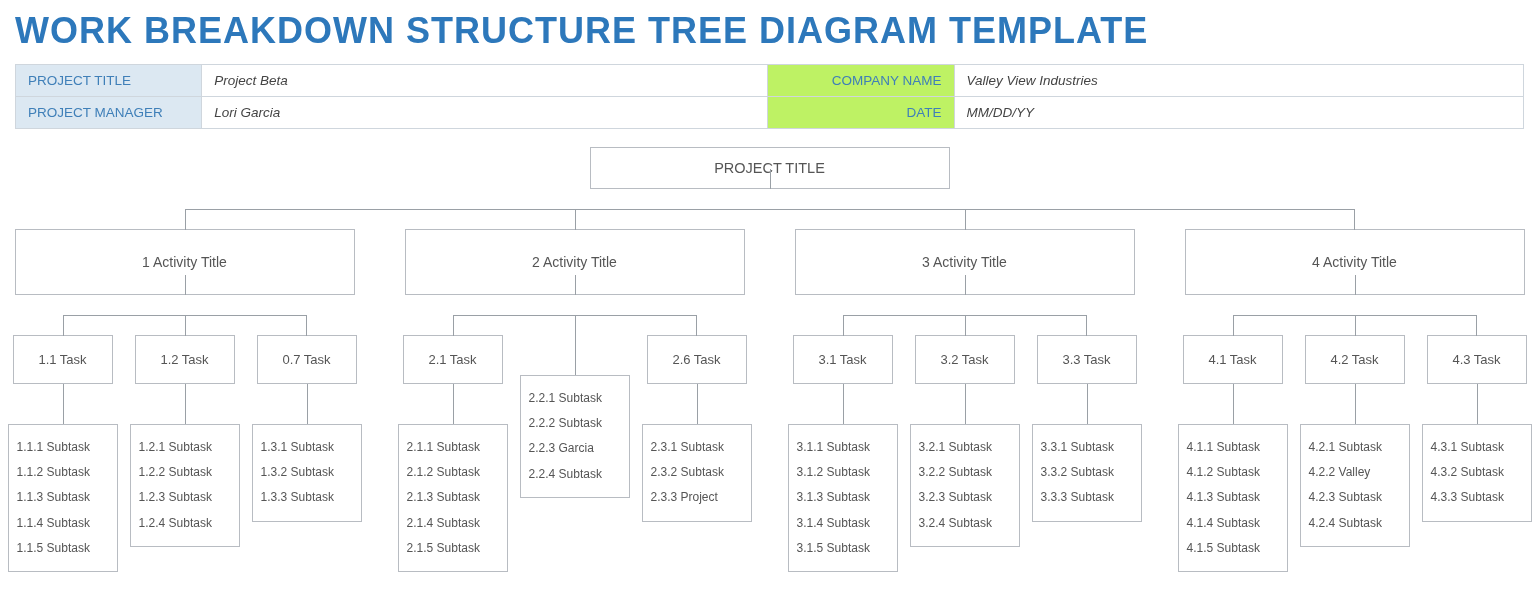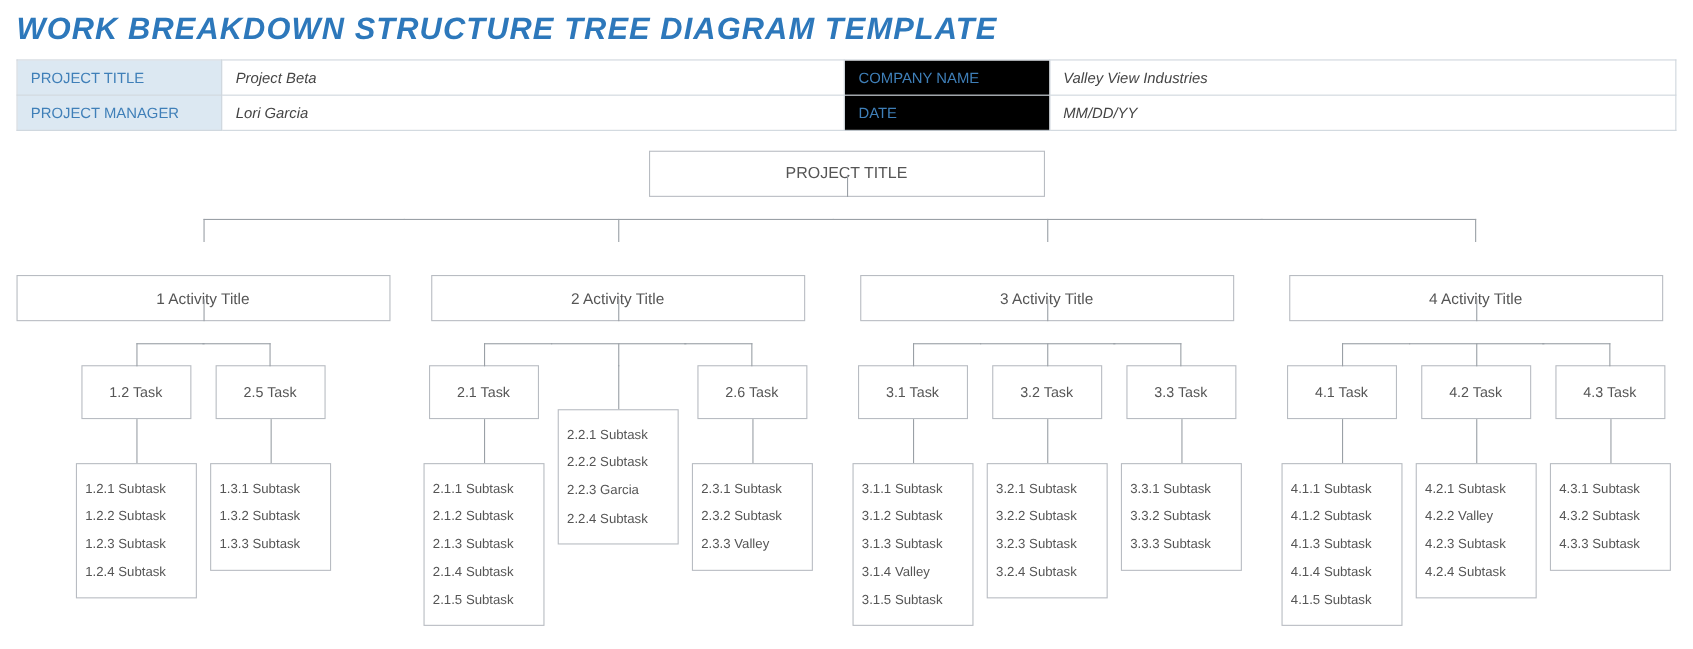--- a/index.html
+++ b/index.html
@@ -5,25 +5,24 @@
   * { box-sizing: border-box; }
   body {
     margin: 0;
     padding: 10px 15px;
     font-family: "Century Gothic", "Segoe UI", Arial, sans-serif;
     background: #fff;
     width: 1539px;
   }
   h1.title {
     color: #2d78bb;
-    font-size: 28px;
+    font-size: 36px;
     font-weight: 700;
     letter-spacing: 1px;
     margin: 0 0 12px 0;
-    font-style: italic;
   }
   table.meta {
     width: 100%;
     border-collapse: collapse;
     font-size: 13.5px;
     margin-bottom: 18px;
   }
   table.meta td {
     border: 1px solid #cfd6dd;
     padding: 8px 12px;
@@ -35,24 +34,25 @@
     color: #3f7fb8;
     font-weight: 500;
     width: 200px;
   }
   table.meta td.value {
     color: #444;
     width: 640px;
     font-style: italic;
   }
   table.meta td.label2 {
-    background: #000000;
+    background: #bef264;
     color: #3f7fb8;
     font-weight: 500;
     width: 200px;
+    text-align: right;
   }
 
   
   .tree {
     text-align: center;
     font-size: 12.5px;
     color: #555;
   }
   .tree ul {
     padding-top: 20px;
@@ -109,21 +109,21 @@
   .tree > ul > li { padding-top: 0; }
 
   .node {
     border: 1px solid #b8bcc2;
     background: #fff;
     padding: 10px 6px;
     min-width: 100px;
     display: inline-block;
   }
   .node.root { min-width: 360px; padding: 12px 6px; font-size: 14.5px; }
-  .node.activity { min-width: 340px; padding: 12px 6px; font-size: 14px; margin-top: 31px; }
+  .node.activity { min-width: 340px; padding: 24px 6px; font-size: 14px; }
   .node.task { min-width: 100px; padding: 16px 6px; font-size: 13px; }
 
   
   .subtasks-wrap {
     position: relative;
     margin-top: 40px;
   }
   .subtasks-wrap::before {
     content: '';
     position: absolute;
@@ -172,32 +172,44 @@
 
 <div class="tree">
   <ul id="tree-root">
       <li>
         <div class="node root">PROJECT TITLE</div>
         <ul>
           <li>
             <div class="node activity">1 Activity Title</div>
             <ul>
               <li>
+                <div class="node task">1.1 Task</div>
+                <div class="subtasks-wrap">
+                  <div class="subtasks">
+                    <div>1.1.1 Subtask</div>
+                    <div>1.1.2 Subtask</div>
+                    <div>1.1.3 Subtask</div>
+                    <div>1.1.4 Subtask</div>
+                    <div>1.1.5 Subtask</div>
+                  </div>
+                </div>
+              </li>
+              <li>
                 <div class="node task">1.2 Task</div>
                 <div class="subtasks-wrap">
                   <div class="subtasks">
                     <div>1.2.1 Subtask</div>
                     <div>1.2.2 Subtask</div>
                     <div>1.2.3 Subtask</div>
                     <div>1.2.4 Subtask</div>
                   </div>
                 </div>
               </li>
               <li>
-                <div class="node task">2.5 Task</div>
+                <div class="node task">0.7 Task</div>
                 <div class="subtasks-wrap">
                   <div class="subtasks">
                     <div>1.3.1 Subtask</div>
                     <div>1.3.2 Subtask</div>
                     <div>1.3.3 Subtask</div>
                   </div>
                 </div>
               </li>
             </ul>
           </li>
@@ -225,37 +237,37 @@
                     <div>2.2.4 Subtask</div>
                   </div>
                 </div>
               </li>
               <li>
                 <div class="node task">2.6 Task</div>
                 <div class="subtasks-wrap">
                   <div class="subtasks">
                     <div>2.3.1 Subtask</div>
                     <div>2.3.2 Subtask</div>
-                    <div>2.3.3 Valley</div>
+                    <div>2.3.3 Project</div>
                   </div>
                 </div>
               </li>
             </ul>
           </li>
           <li>
             <div class="node activity">3 Activity Title</div>
             <ul>
               <li>
                 <div class="node task">3.1 Task</div>
                 <div class="subtasks-wrap">
                   <div class="subtasks">
                     <div>3.1.1 Subtask</div>
                     <div>3.1.2 Subtask</div>
                     <div>3.1.3 Subtask</div>
-                    <div>3.1.4 Valley</div>
+                    <div>3.1.4 Subtask</div>
                     <div>3.1.5 Subtask</div>
                   </div>
                 </div>
               </li>
               <li>
                 <div class="node task">3.2 Task</div>
                 <div class="subtasks-wrap">
                   <div class="subtasks">
                     <div>3.2.1 Subtask</div>
                     <div>3.2.2 Subtask</div>

